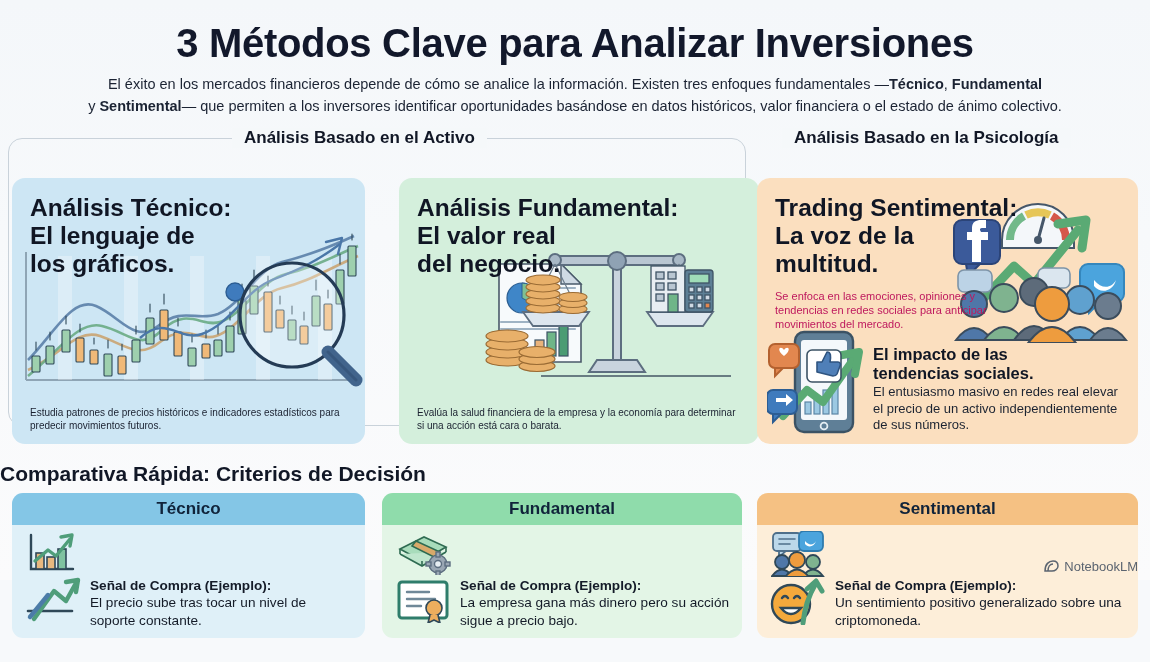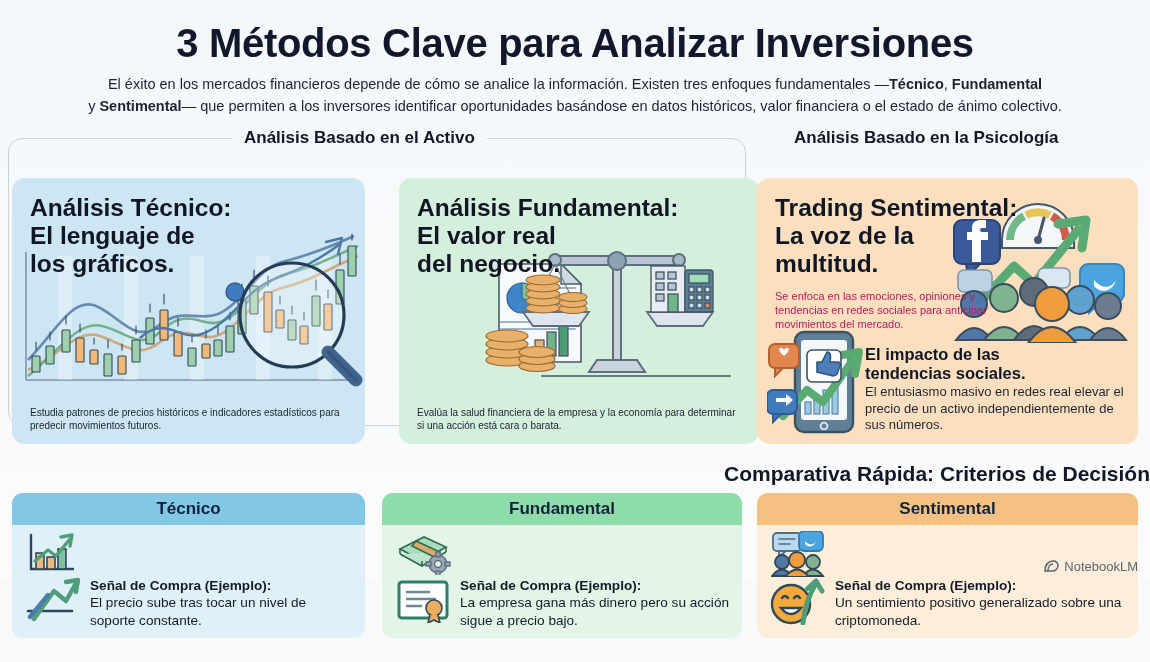--- a/index.html
+++ b/index.html
@@ -94,38 +94,38 @@
   .card.c3 .lead {
     position: relative; z-index: 4;
     margin-top: 11px;
     width: 215px;
     font-size: 11px;
     line-height: 1.3;
     color: #be185d;
   }
   .sub-block {
     position: absolute;
-    left: 108px; right: 14px; bottom: 10px;
+    left: 116px; right: 14px; bottom: 10px;
     z-index: 4;
   }
   .sub-block .sh {
     font-size: 16.5px; font-weight: 700; color: #101624; line-height: 1.12;
     white-space: pre-line;
   }
   .sub-block .sp {
     font-size: 13px; line-height: 1.28; color: #1c2432; margin-top: 2px;
   }
 
   
   .illus { position: absolute; z-index: 1; pointer-events: none; }
 
   
   .cmp-title {
     position: absolute; top: 462px; left: 0; width: 1150px;
-    text-align: right; font-size: 21px; font-weight: 700; color: #111726;
+    text-align: left; font-size: 21px; font-weight: 700; color: #111726;
   }
   .cmp { position: absolute; top: 493px; left: 0; width: 1150px; height: 152px; }
   .cmpcard {
     position: absolute; top: 0; height: 145px;
     border-radius: 11px; overflow: hidden;
   }
   .cmpcard.k1 { left: 12px;  width: 353px; background: #dff0f8; }
   .cmpcard.k2 { left: 382px; width: 360px; background: #e3f5e6; }
   .cmpcard.k3 { left: 757px; width: 381px; background: #fdeed9; }
   .cmphead {

